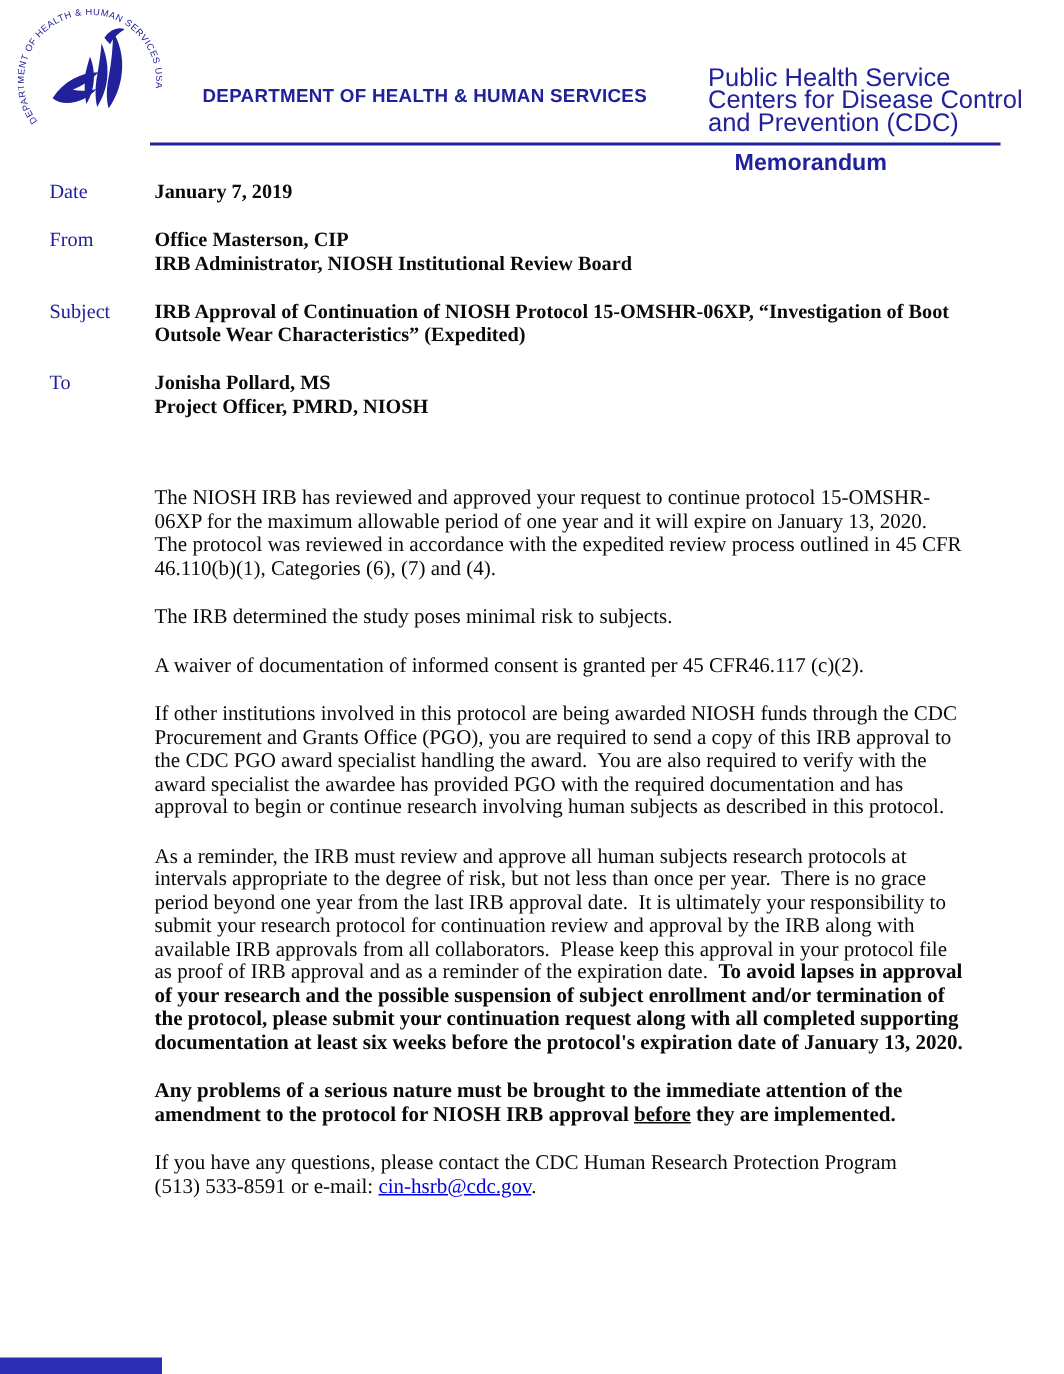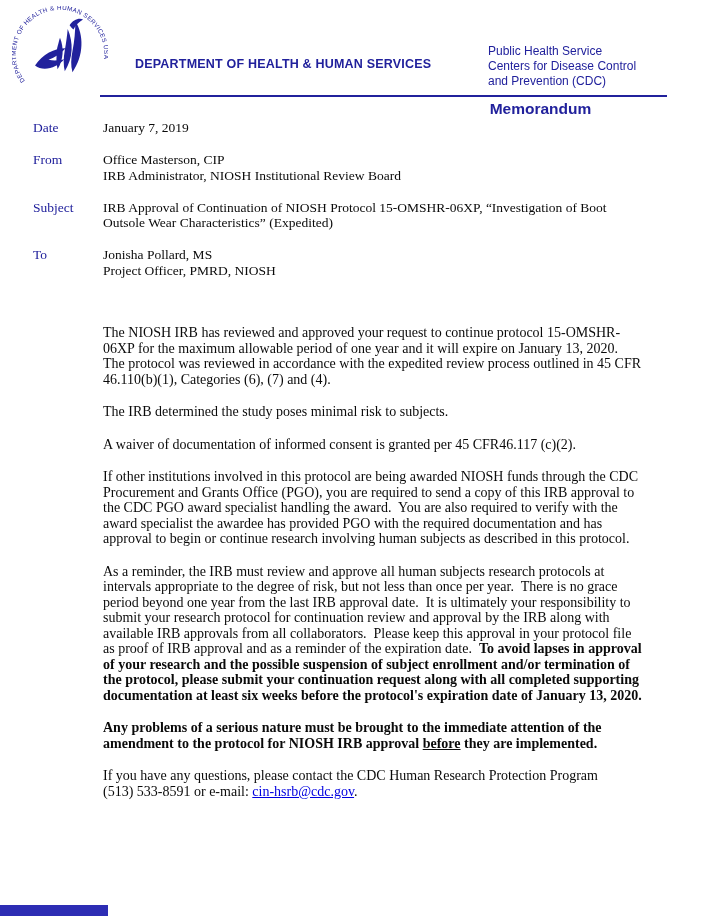--- a/index.html
+++ b/index.html
@@ -14,34 +14,34 @@
     position:relative;width:709px;height:916px;background:var(--paper);
     overflow:hidden;font-family:"Liberation Serif",serif;
   }
   .logo{position:absolute;left:12px;top:6px;width:96px;height:96px;}
   .dept-title{
     position:absolute;left:103px;top:57px;
     font-family:"Liberation Sans",sans-serif;font-weight:bold;font-size:12.5px;
     letter-spacing:.2px;color:var(--navy);white-space:pre;padding-left:32px;
   }
   .agency-block{
-    position:absolute;left:488px;top:44px;
-    font-family:"Liberation Sans",sans-serif;font-size:12px;line-height:15px;
+    position:absolute;left:472px;top:44px;
+    font-family:"Liberation Sans",sans-serif;font-size:17px;line-height:15px;
     color:var(--navy);
   }
   .header-rule{position:absolute;left:100px;top:95px;width:567px;height:2px;background:var(--navy);}
   .memo-title{
     position:absolute;left:468px;top:100px;width:145px;text-align:center;
     font-family:"Liberation Sans",sans-serif;font-weight:bold;font-size:15.5px;
     color:var(--navy);
   }
   #fields{position:absolute;left:33px;top:120px;font-size:13.5px;color:var(--ink);}
   .frow{display:flex;margin-bottom:16.5px;}
   .flabel{width:70px;color:var(--navy);line-height:15.5px;flex:none;}
-  .fvalue .line{line-height:15.5px;white-space:pre;}
+  .fvalue .line{line-height:15.5px;white-space:pre;font-weight:bold;}
   #bodyparas{position:absolute;left:103px;top:325px;font-size:14px;color:var(--ink);}
   .para{margin-bottom:17px;}
   .line{line-height:15.5px;white-space:pre;}
   .seg-b{font-weight:bold;}
   .seg-bu{font-weight:bold;text-decoration:underline;}
   a.seg-link{color:var(--link);text-decoration:underline;cursor:pointer;}
   .corner-bar{position:absolute;left:0;top:905px;width:108px;height:11px;background:var(--bar);}
 </style>
 </head>
 <body>

